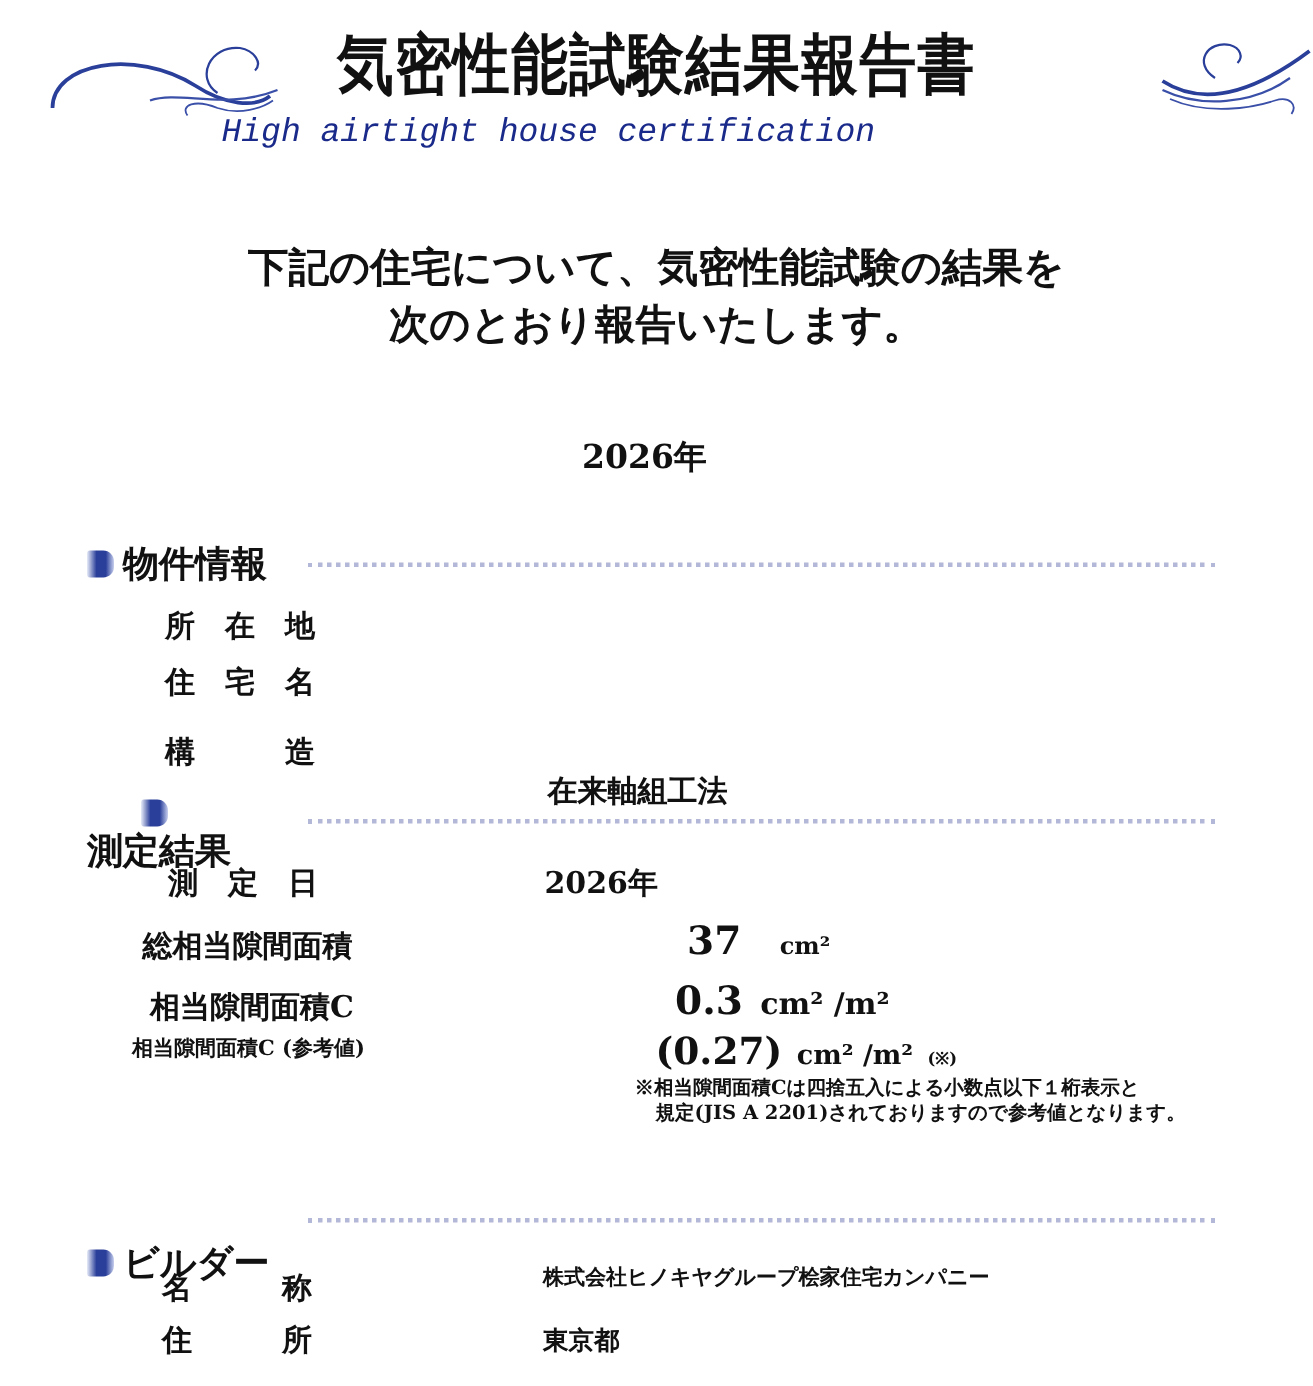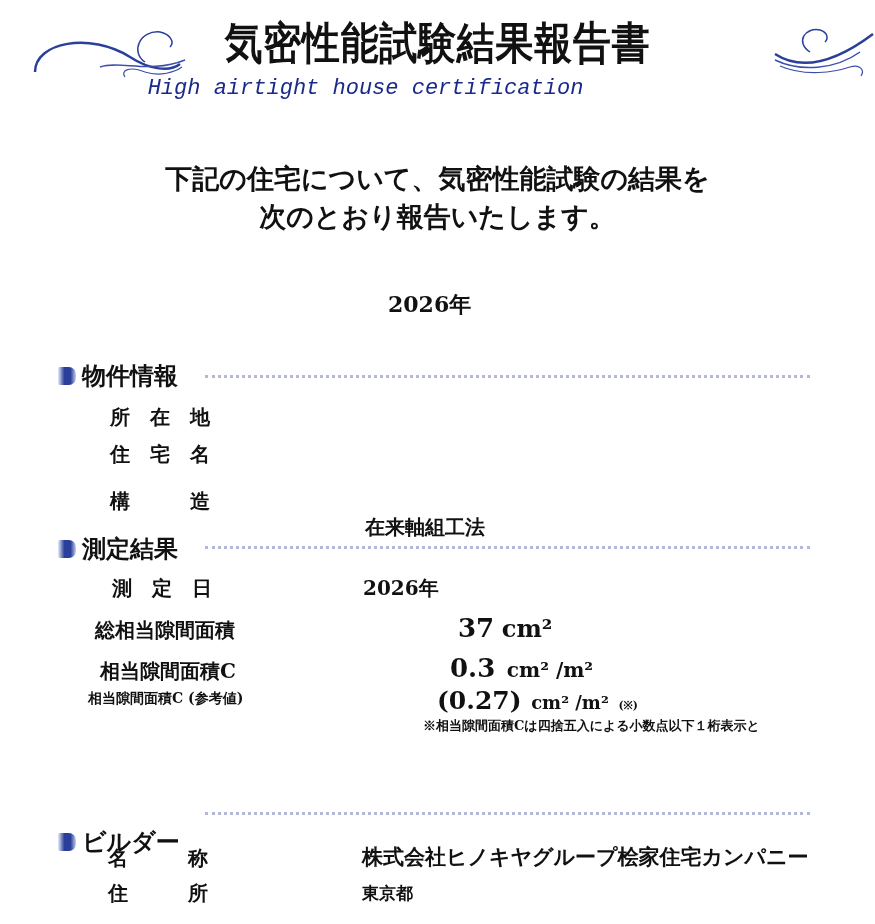--- a/index.html
+++ b/index.html
@@ -69,54 +69,55 @@
 </div>
 <div class="dots" style="left:205px;width:605px;top:375px;"></div>
 
 <div class="abs label" style="left:110px;top:404px;">所　在　地</div>
 <div class="abs value" style="left:365px;top:404px;"></div>
 <div class="abs label" style="left:110px;top:441px;">住　宅　名</div>
 <div class="abs value" style="left:365px;top:441px;"></div>
 <div class="abs label" style="left:110px;top:488px;">構　　　造</div>
 <div class="abs value" style="left:365px;top:478px;margin-top:36px;">在来軸組工法</div>
 
-<div class="abs section-head" style="top:533px;">
+<div class="abs section-head" style="top:533px;flex-direction:column;">
   <div class="bullet"></div>
   <span class="section-title">測定結果</span>
 </div>
 <div class="dots" style="left:205px;width:605px;top:546px;"></div>
 
 <div class="abs label" style="left:112px;top:575px;">測　定　日</div>
 <div class="abs value" style="left:363px;top:575px;">2026年</div>
 
 <div class="abs label" style="left:95px;top:617px;">総相当隙間面積</div>
 <div class="abs" style="left:458px;top:613px;font-weight:bold;">
   <span style="font-size:26px;">37</span>
-  <span style="font-size:24px;margin-left:2px;">cm²</span>
+  <span style="font-size:16px;margin-left:20px;">cm²</span>
 </div>
 
 <div class="abs label" style="left:100px;top:658px;">相当隙間面積C</div>
 <div class="abs" style="left:450px;top:653px;font-weight:bold;">
   <span style="font-size:26px;">0.3</span>
   <span style="font-size:20px;margin-left:6px;">cm² /m²</span>
 </div>
 
 <div class="abs" style="left:88px;top:690px;font-size:14px;font-weight:bold;">相当隙間面積C (参考値)</div>
 <div class="abs" style="left:437px;top:686px;font-weight:bold;">
   <span style="font-size:25px;">(0.27)</span>
   <span style="font-size:18px;margin-left:4px;">cm² /m²</span>
   <span style="font-size:11px;margin-left:4px;">(※)</span>
 </div>
 
 <div class="abs note" style="left:423px;top:717px;">
   <div>※相当隙間面積Cは四捨五入による小数点以下１桁表示と</div>
+  <div style="padding-left:14px;">規定(JIS A 2201)されておりますので参考値となります。</div>
 </div>
 
 <div class="abs section-head" style="top:826px;">
   <div class="bullet"></div>
   <span class="section-title">ビルダー</span>
 </div>
 <div class="dots" style="left:205px;width:605px;top:812px;"></div>
 
 <div class="abs label" style="left:108px;top:845px;">名　　　称</div>
-<div class="abs value" style="left:362px;top:843px;font-size:21px;">株式会社ヒノキヤグループ桧家住宅カンパニー</div>
+<div class="abs value" style="left:362px;top:843px;font-size:14px;">株式会社ヒノキヤグループ桧家住宅カンパニー</div>
 <div class="abs label" style="left:108px;top:880px;">住　　　所</div>
 <div class="abs" style="left:362px;top:882px;font-size:17px;font-weight:bold;">東京都</div>
 
 </body></html>

